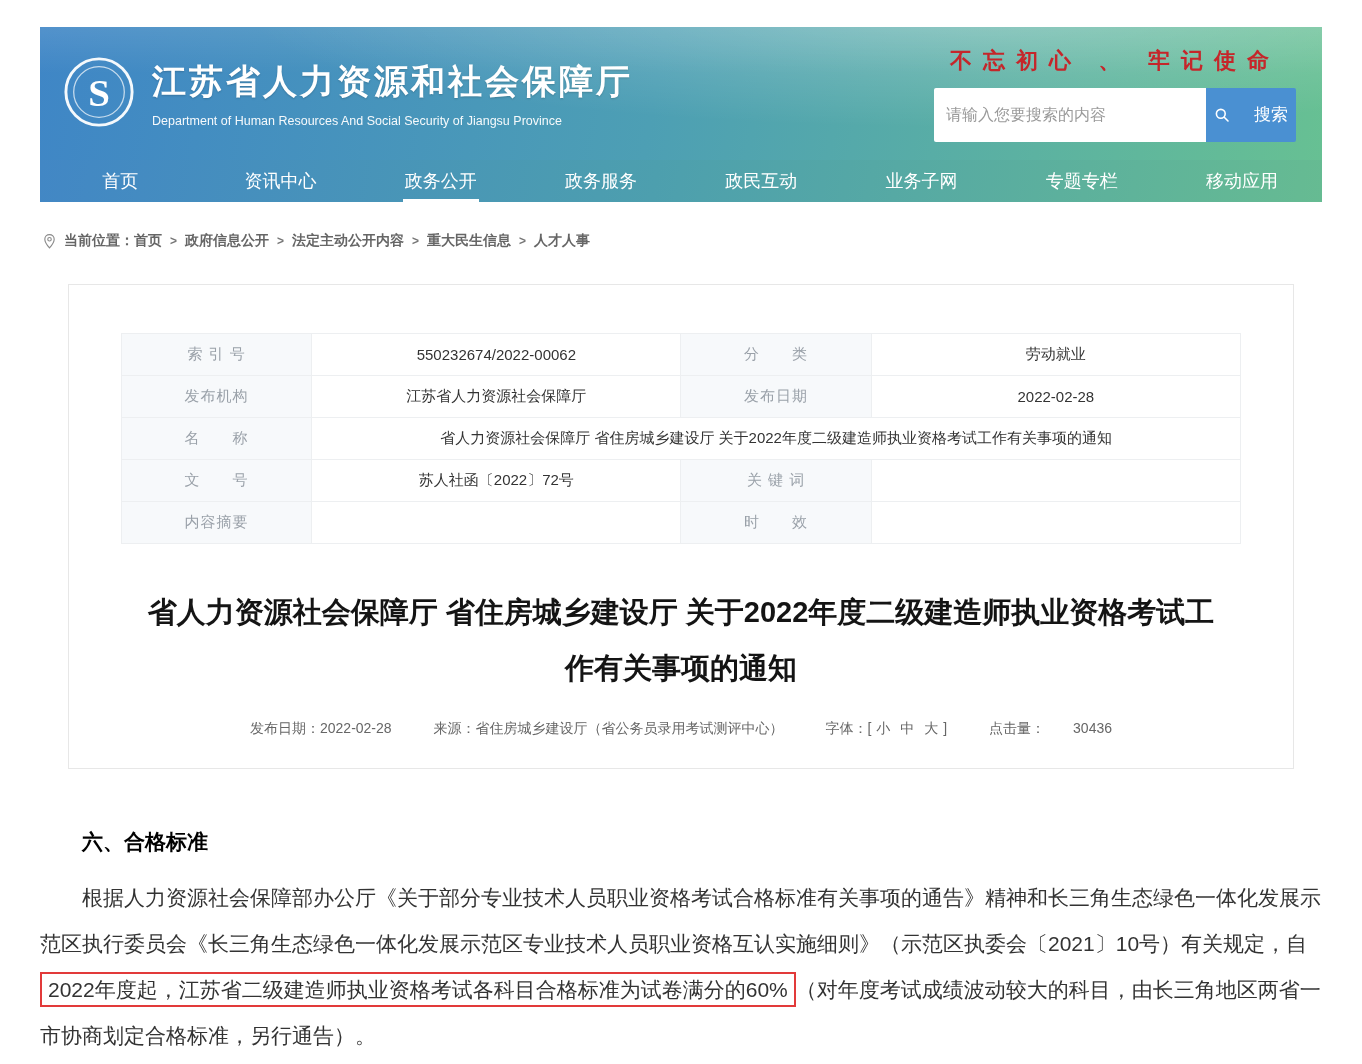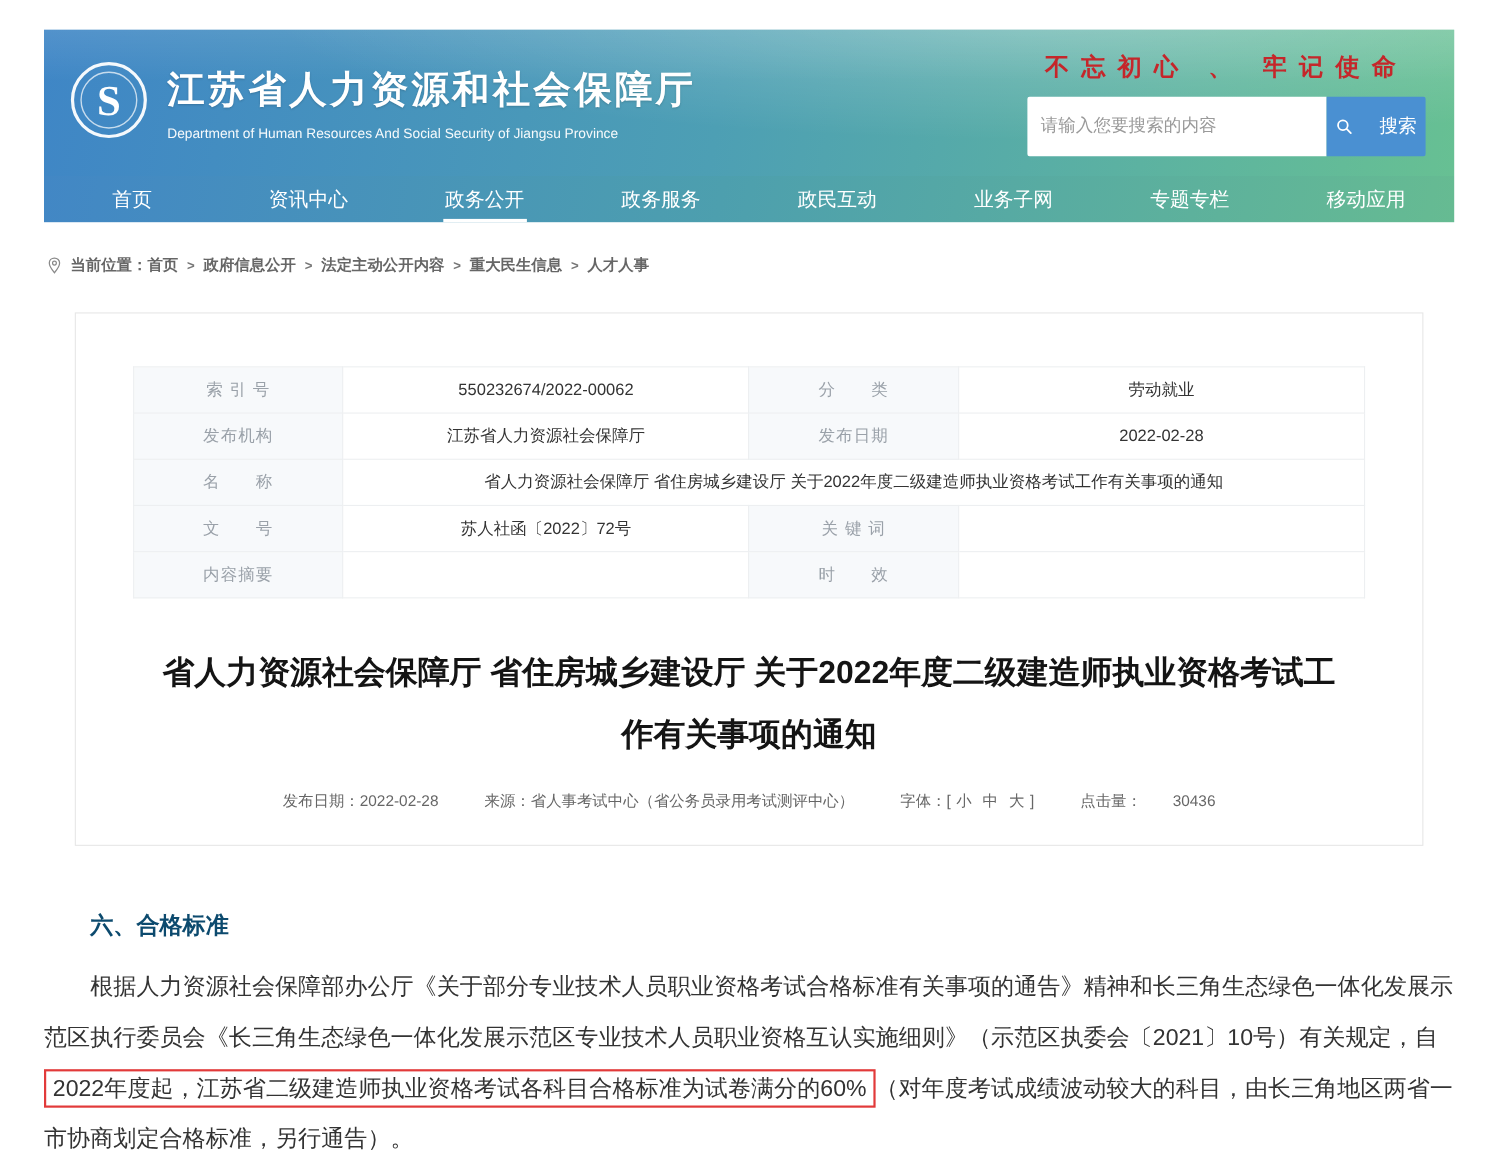--- a/index.html
+++ b/index.html
@@ -76,21 +76,21 @@
     margin: 40px auto 0; max-width: 1075px; text-align: center;
     font-size: 29px; line-height: 56px; color: #141414; font-weight: bold;
   }
   .doc-meta { margin-top: 24px; text-align: center; font-size: 14px; color: #666; }
   .doc-meta .meta-item { margin: 0 19px; white-space: nowrap; }
   .font-size-option { margin: 0 5px; cursor: pointer; }
   .hits-value { margin-left: 28px; }
 
   
   .doc-body { margin-top: 50px; font-size: 21px; color: #333; line-height: 46px; }
-  .section-heading { font-size: 21px; font-weight: bold; margin: 0; text-indent: 2em; color: #0c4a6e; }
+  .section-heading { font-size: 21px; font-weight: bold; margin: 0; text-indent: 2em; color: #000000; }
   .body-paragraph { margin: 10px 0 0; text-indent: 2em; }
   .red-box {
     border: 2px solid #e23a3a; padding: 4px 6px;
     box-decoration-break: clone; -webkit-box-decoration-break: clone;
   }
 </style>
 </head>
 <body>
 
 <div class="page">
@@ -199,21 +199,21 @@
           <td class="lbl">时　　效</td>
           <td class="val"></td>
         </tr>
       </tbody>
     </table>
 
     <h1 class="doc-title">省人力资源社会保障厅 省住房城乡建设厅 关于2022年度二级建造师执业资格考试工作有关事项的通知</h1>
 
     <div class="doc-meta">
       <span class="meta-item"><span>发布日期：</span><span>2022-02-28</span></span>
-      <span class="meta-item"><span>来源：</span><span>省人事考试中心（省公务员录用考试测评中心）</span></span>
+      <span class="meta-item"><span>来源：</span><span>省住房城乡建设厅（省公务员录用考试测评中心）</span></span>
       <span class="meta-item"><span>字体：[</span><span class="font-size-option">小</span><span class="font-size-option">中</span><span class="font-size-option">大</span><span>]</span></span>
       <span class="meta-item"><span>点击量：</span><span class="hits-value">30436</span></span>
     </div>
   </section>
 
   <article class="doc-body">
     <h2 class="section-heading">六、合格标准</h2>
     <p class="body-paragraph"><span>根据人力资源社会保障部办公厅《关于部分专业技术人员职业资格考试合格标准有关事项的通告》精神和长三角生态绿色一体化发展示范区执行委员会《长三角生态绿色一体化发展示范区专业技术人员职业资格互认实施细则》（示范区执委会〔2021〕10号）有关规定，自</span><span class="red-box">2022年度起，江苏省二级建造师执业资格考试各科目合格标准为试卷满分的60%</span><span>（对年度考试成绩波动较大的科目，由长三角地区两省一市协商划定合格标准，另行通告）。</span></p>
   </article>
 

